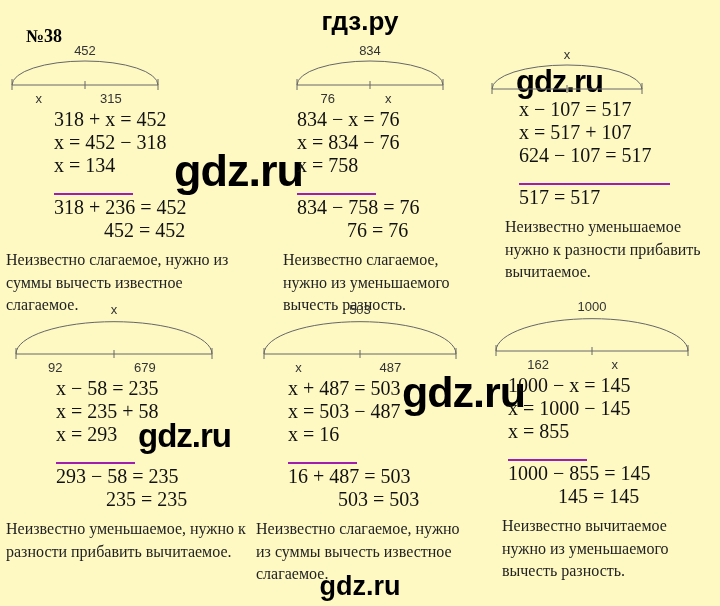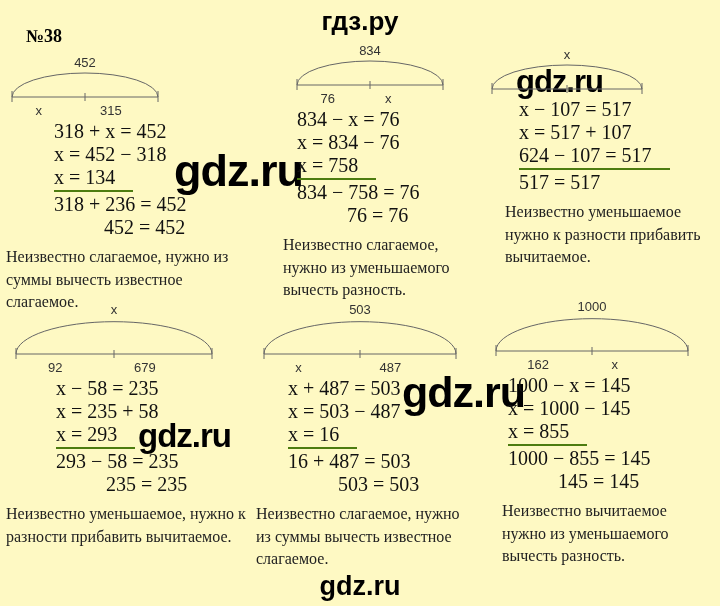--- a/index.html
+++ b/index.html
@@ -13,21 +13,21 @@
   .problem-number{position:absolute;top:26px;left:26px;font-weight:700;font-size:18px;color:#000;}
   
   .wm{position:absolute;font-family:"Liberation Sans",sans-serif;font-weight:800;
       letter-spacing:-1px;color:#000;line-height:1;}
   .wm1{left:174px;top:148px;font-size:45px;}
   .wm2{left:516px;top:66px;font-size:31px;}
   .wm3{left:138px;top:419px;font-size:33px;}
   .wm4{left:402px;top:371px;font-size:43px;}
   
   .cell{position:absolute;}
-  #cell-a{left:6px;top:56px;width:262px;}
+  #cell-a{left:6px;top:44px;width:262px;}
   #cell-b{left:283px;top:44px;width:202px;}
   #cell-c{left:487px;top:48px;width:228px;}
   #cell-d{left:6px;top:303px;width:262px;}
   #cell-e{left:256px;top:303px;width:228px;}
   #cell-f{left:488px;top:300px;width:230px;}
   
   .diagram{position:relative;font-family:"Liberation Sans",sans-serif;font-size:13px;color:#333;}
   .d-top{height:13px;text-align:center;line-height:13px;}
   .d-labels{position:relative;height:14px;}
   .d-left{position:absolute;left:17%;}
@@ -35,21 +35,21 @@
   .diagram svg{display:block;}
   #cell-a .diagram{width:150px;margin-left:4px;}
   #cell-b .diagram{width:150px;margin-left:12px;}
   #cell-c .diagram{width:154px;margin-left:3px;}
   #cell-d .diagram{width:200px;margin-left:8px;}
   #cell-e .diagram{width:196px;margin-left:6px;}
   #cell-f .diagram{width:196px;margin-left:6px;}
   
   .equations{margin-top:3px;font-size:20px;line-height:23px;color:#111;}
   .eq{width:fit-content;white-space:nowrap;}
-  .eq:nth-child(3){border-bottom:2px solid #4d7c0f;padding-right:18px;padding-bottom:1px;}
+  .eq:nth-child(3){border-bottom:2px solid #a21caf;padding-right:18px;padding-bottom:16px;}
   .eq:nth-child(4){margin-top:1px;}
   .eq:nth-child(5){margin-left:50px;}
   #cell-a .equations{padding-left:48px;}
   #cell-b .equations{padding-left:14px;}
   #cell-c .equations{padding-left:32px;}
   #cell-d .equations{padding-left:50px;}
   #cell-e .equations{padding-left:32px;}
   #cell-f .equations{padding-left:20px;}
   
   .explanation{margin-top:7px;font-size:16px;line-height:1.42;color:#222;}

